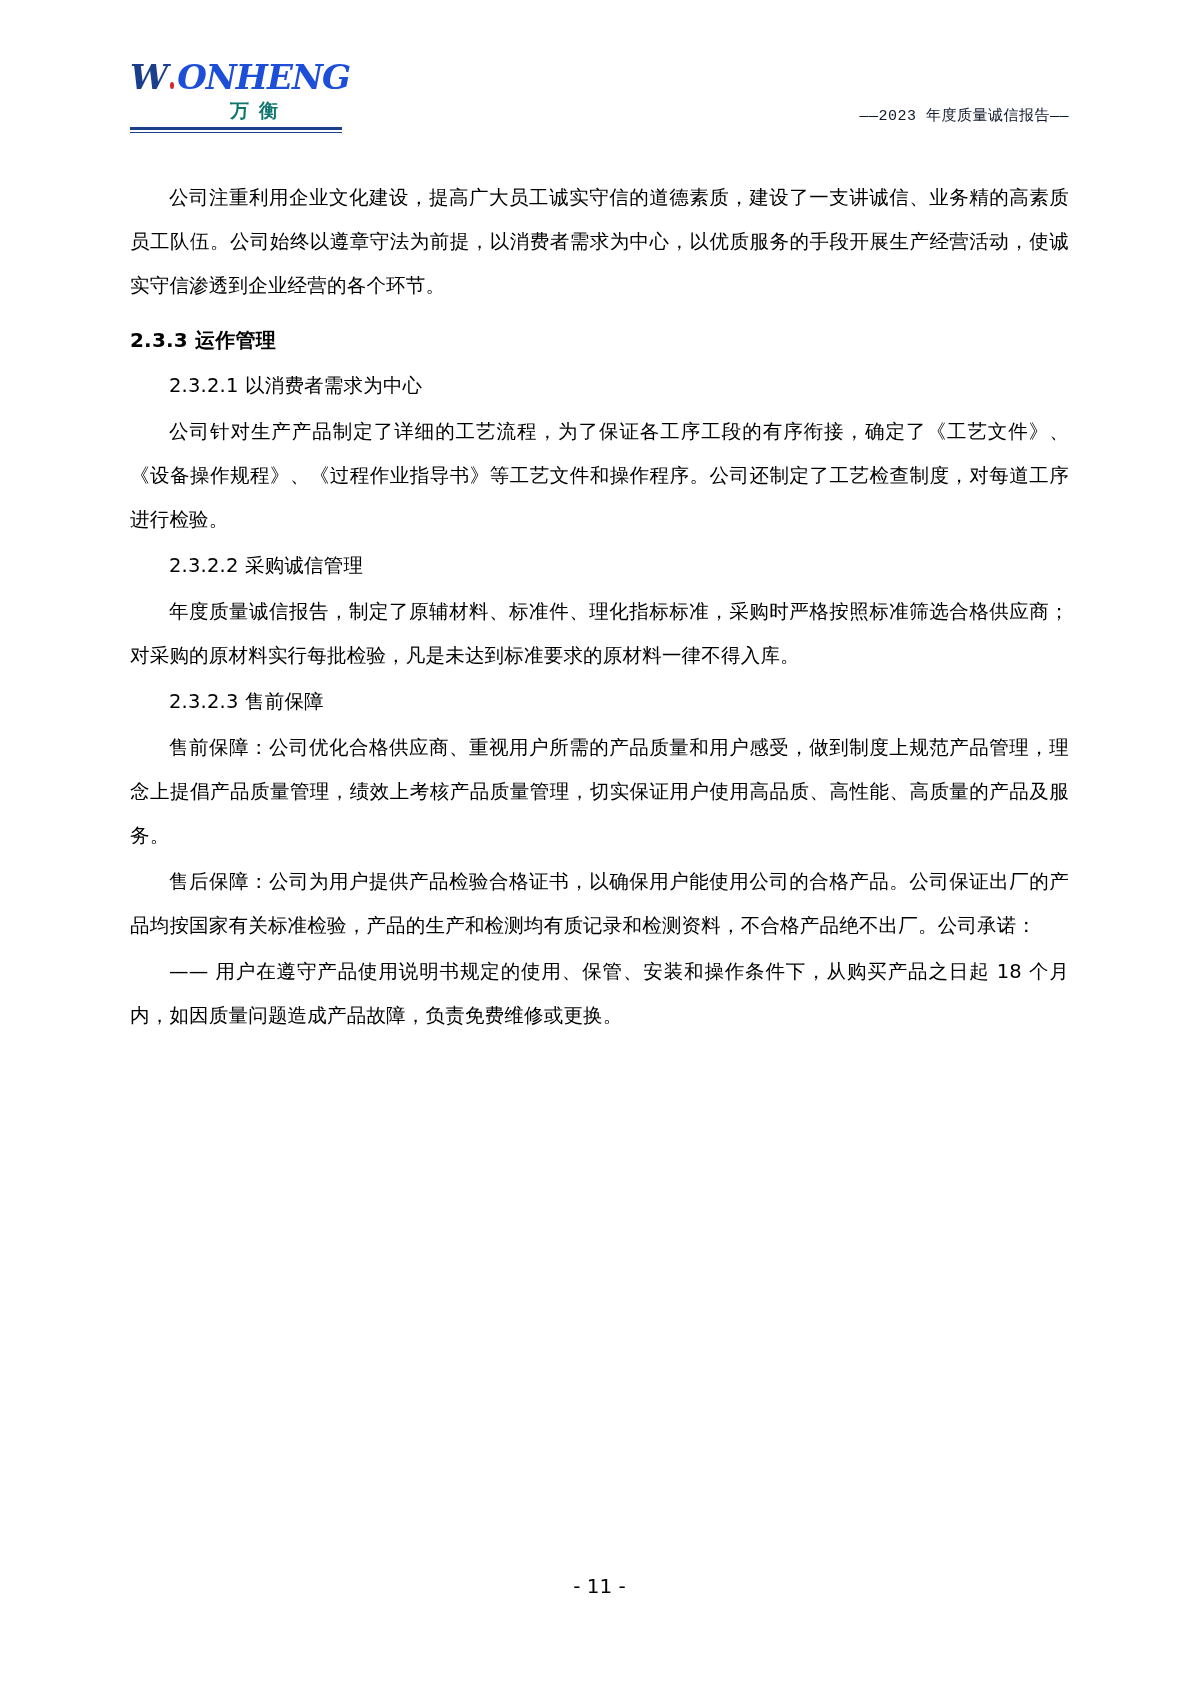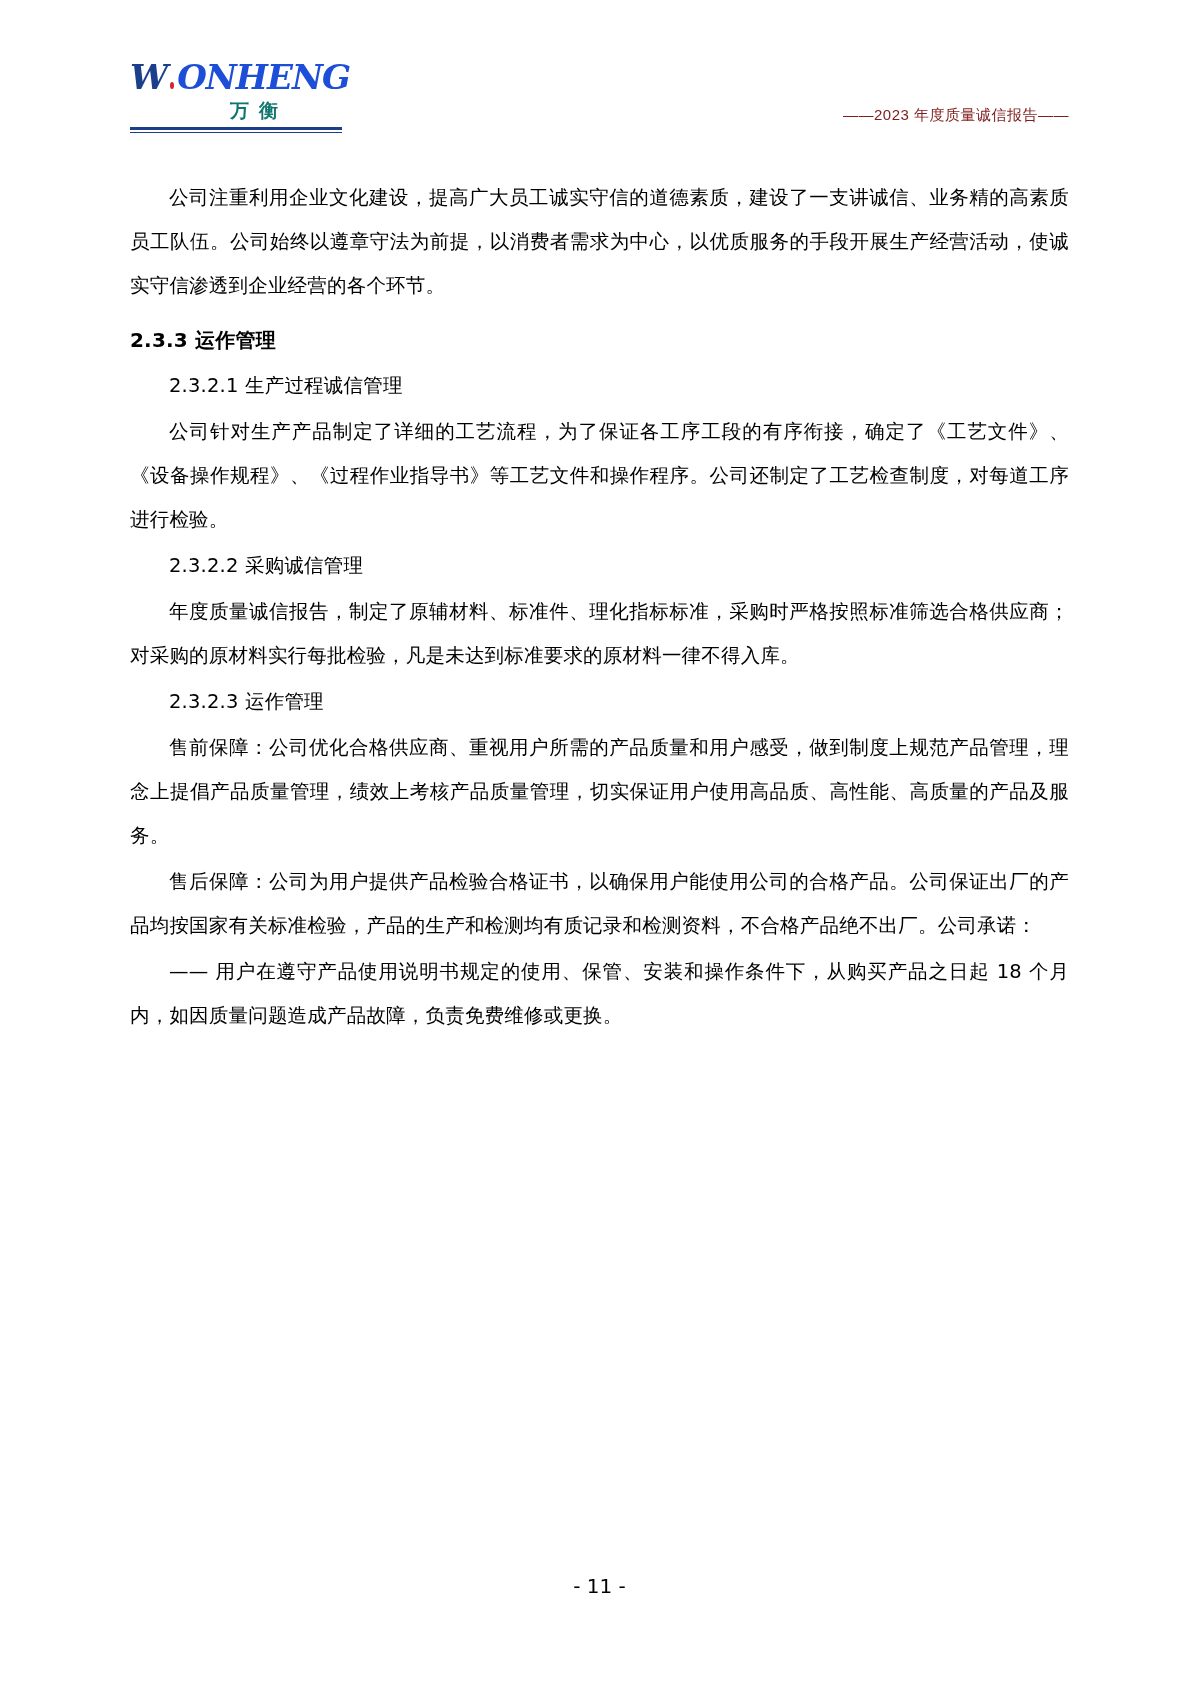--- a/index.html
+++ b/index.html
@@ -80,23 +80,23 @@
   .logo-underline2 {
     margin-top: 2px;
     width: 212px;
     height: 1px;
     background: #1b3f8b;
   }
   .header-right {
     position: absolute;
     right: 0;
     top: 46px;
-    font-family: Liberation Sans, sans-serif;
+    font-family: Liberation Mono, monospace;
     font-size: 15px;
-    color: #7f1d1d;
+    color: #0f172a;
     letter-spacing: 0.5px;
   }
   
   .content {
     position: absolute;
     top: 176px;
     left: 130px;
     right: 130px;
   }
   p.para {
@@ -154,25 +154,25 @@
       <div class="logo-cn">万衡</div>
       <div class="logo-underline"></div>
       <div class="logo-underline2"></div>
     </div>
     <div class="header-right">——2023 年度质量诚信报告——</div>
   </div>
 
   <div class="content">
       <p class="para">公司注重利用企业文化建设，提高广大员工诚实守信的道德素质，建设了一支讲诚信、业务精的高素质员工队伍。公司始终以遵章守法为前提，以消费者需求为中心，以优质服务的手段开展生产经营活动，使诚实守信渗透到企业经营的各个环节。</p>
       <h3 class="heading">2.3.3 运作管理</h3>
-      <p class="subheading">2.3.2.1 生产过程诚信管理</p>
+      <p class="subheading">2.3.2.1 以消费者需求为中心</p>
       <p class="para">公司针对生产产品制定了详细的工艺流程，为了保证各工序工段的有序衔接，确定了《工艺文件》、《设备操作规程》、《过程作业指导书》等工艺文件和操作程序。公司还制定了工艺检查制度，对每道工序进行检验。</p>
       <p class="subheading">2.3.2.2 采购诚信管理</p>
       <p class="para">年度质量诚信报告，制定了原辅材料、标准件、理化指标标准，采购时严格按照标准筛选合格供应商；对采购的原材料实行每批检验，凡是未达到标准要求的原材料一律不得入库。</p>
-      <p class="subheading">2.3.2.3 运作管理</p>
+      <p class="subheading">2.3.2.3 售前保障</p>
       <p class="para">售前保障：公司优化合格供应商、重视用户所需的产品质量和用户感受，做到制度上规范产品管理，理念上提倡产品质量管理，绩效上考核产品质量管理，切实保证用户使用高品质、高性能、高质量的产品及服务。</p>
       <p class="para">售后保障：公司为用户提供产品检验合格证书，以确保用户能使用公司的合格产品。公司保证出厂的产品均按国家有关标准检验，产品的生产和检测均有质记录和检测资料，不合格产品绝不出厂。公司承诺：</p>
       <p class="para">—— 用户在遵守产品使用说明书规定的使用、保管、安装和操作条件下，从购买产品之日起 18 个月内，如因质量问题造成产品故障，负责免费维修或更换。</p>
     </div>
 
   <div class="footer">
     <span>- 11 -</span>
   </div>
 
 </div>

